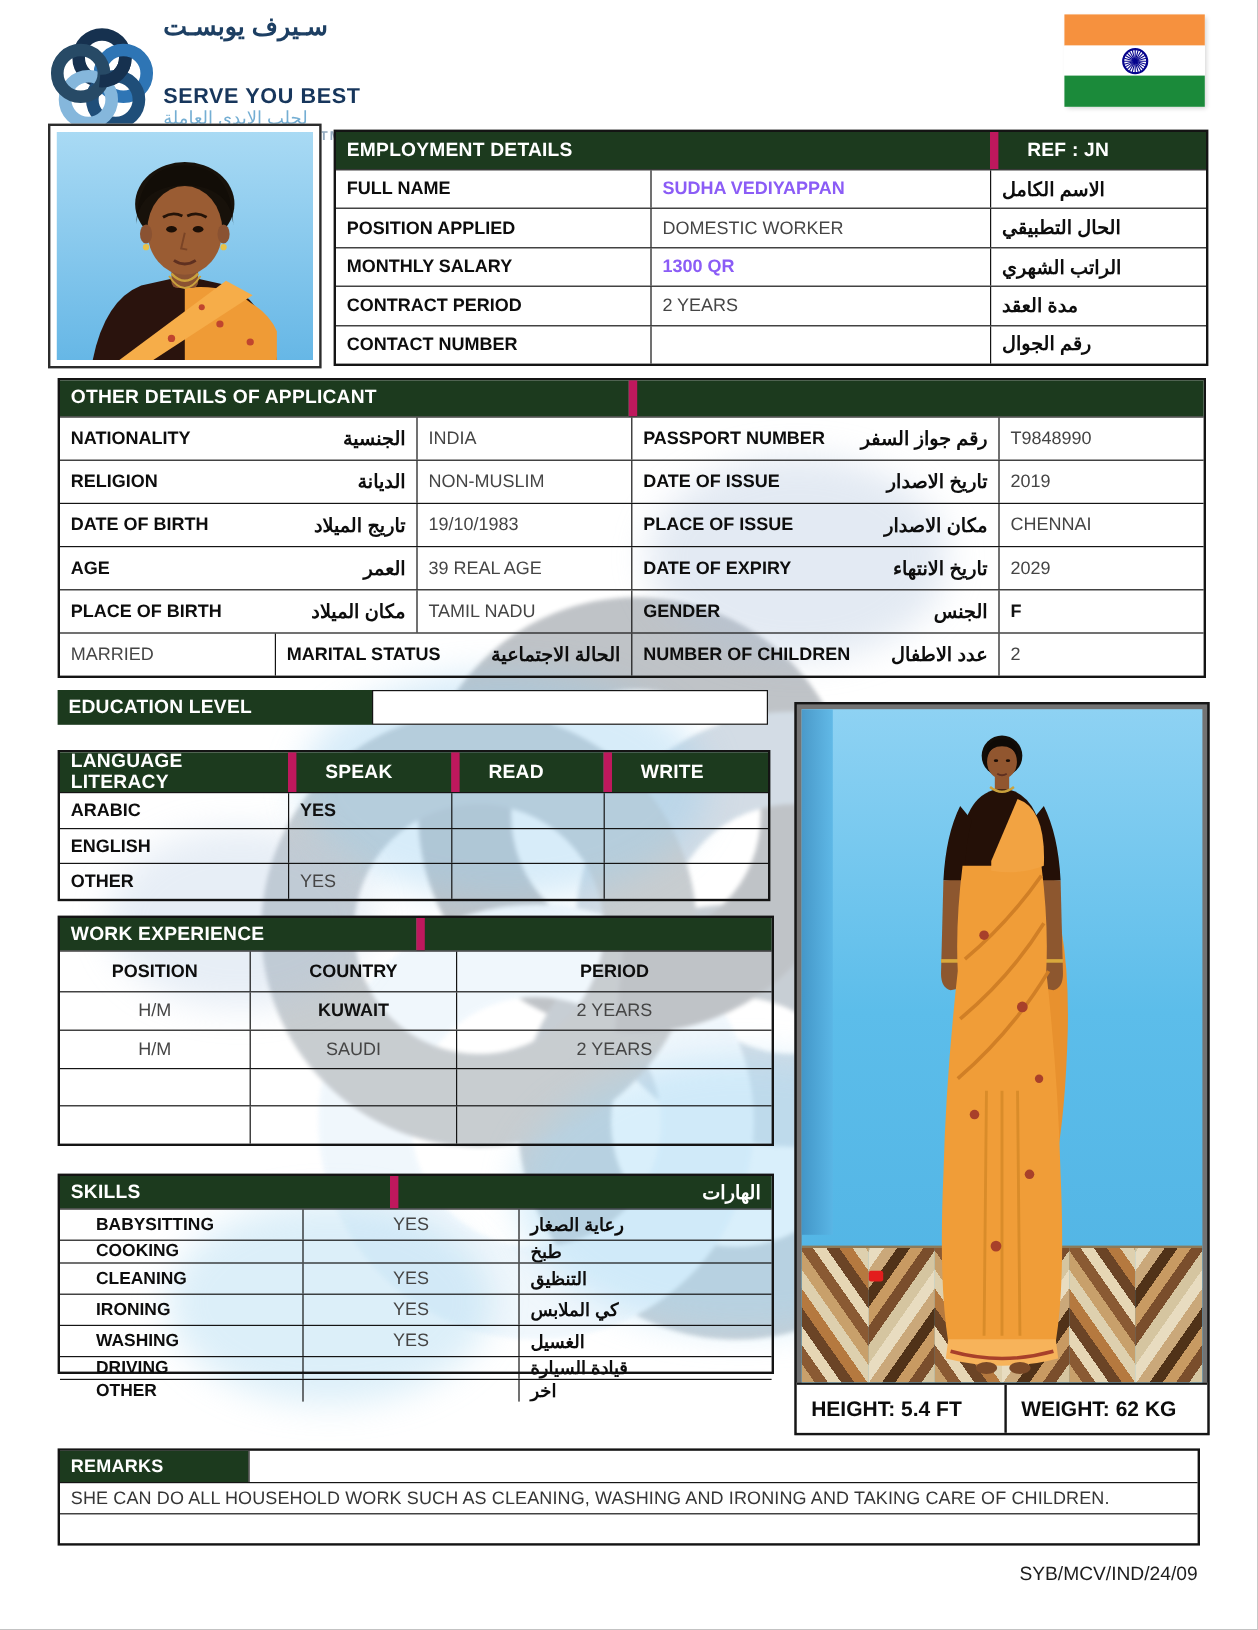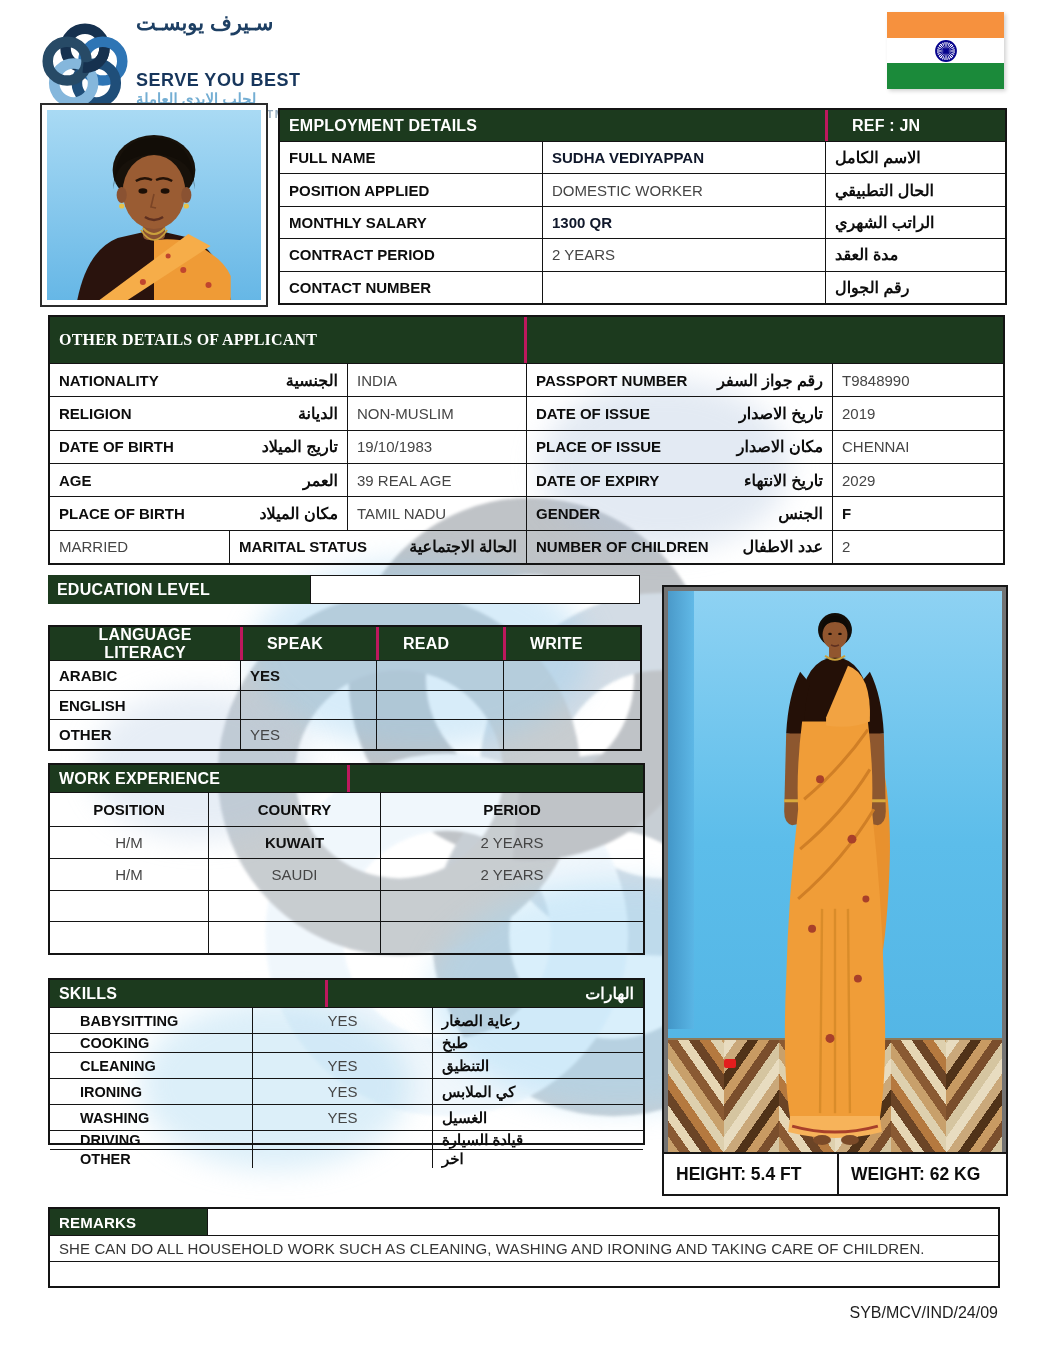--- a/index.html
+++ b/index.html
@@ -19,59 +19,59 @@
   .b3{ left:140px; top:1000px; width:270px; height:170px; background:rgba(150,205,238,.33);}
   .b4{ left:540px; top:380px; width:250px; height:170px; background:rgba(175,195,220,.35);}
   .b5{ left:90px; top:690px; width:220px; height:150px; background:rgba(175,200,225,.30);}
 
   
   .brand{ left:38px; top:12px; display:flex; align-items:center; }
   .brand .knot{ width:94px; height:94px; flex:0 0 auto; }
   .brand .btxt{ margin-left:4px; display:flex; flex-direction:column; line-height:1.08; }
   .brand-ar{ font-size:21px; font-weight:bold; color:#1d3f63; }
   .brand-en{ font-size:18px; font-weight:bold; color:#17365c; letter-spacing:.5px;margin-top:36px; }
-  .brand-ar2{ font-size:15px; font-weight:bold; color:#74aed3; margin-top:1px; }
+  .brand-ar2{ font-size:15px; font-weight:normal; color:#74aed3; margin-top:1px; }
   .brand-en2{ font-size:10.5px; font-weight:bold; color:#93a9bd; letter-spacing:1.6px; margin-top:2px; }
 
   
   .flag{ left:887px; top:12px; width:117px; height:77px; display:flex; flex-direction:column;
          box-shadow:2px 2px 4px rgba(0,0,0,.18); }
   .flag .stripe{ flex:1; position:relative; }
   .chakra{ position:absolute; left:50%; top:50%; transform:translate(-50%,-50%); }
 
   
   .tbl{ display:flex; flex-direction:column; border:2px solid #141414; box-sizing:border-box; background:transparent; }
-  .tr{ display:flex; border-top:1.6px solid #141414;text-align:center; }
+  .tr{ display:flex; border-top:1.6px solid #141414; }
   .tr:first-child{ border-top:0; }
   .td{ display:flex; align-items:center; padding:0 9px; box-sizing:border-box; border-left:1.6px solid #141414; overflow:hidden; }
   .td:first-child{ border-left:0; }
   .green{ background:#1c3a1e; color:#fff; font-weight:bold; }
   .gh{ font-size:16px; letter-spacing:.2px; }
-  .wgap{ border-left:3px solid #be185d;padding-left:24px; }
+  .wgap{ border-left:7px solid #be185d;padding-left:24px; }
   .lbl{ font-weight:bold; font-size:15px; color:#0d0d0d; }
   .val{ font-size:15px; color:#454545; }
-  .vred{ color:#0f172a; font-weight:bold; }
+  .vred{ color:#8b5cf6; font-weight:bold; }
   .vbold{ color:#111; font-weight:bold; }
   .arl{ font-weight:bold; font-size:16px; color:#0d0d0d; direction:rtl; }
   .jend{ justify-content:flex-end; }
   .jcen{ justify-content:center; padding:4px 2px; }
   .spread{ justify-content:space-between; }
 
   
   .emp{ left:278px; top:108px; width:729px; height:197px; }
   .emp .hrow{ height:31px; flex:0 0 auto; }
   .emp .hcell1{ width:545px; }
   .emp .tr.body{ flex:1; }
   .emp .c1{ width:262px; }
   .emp .c2{ width:283px; }
   .emp .c3{ flex:1; }
 
   
   .other{ left:48px; top:315px; width:957px; height:250px; }
-  .other .hrow{ height:46px; flex:0 0 auto;font-family:Liberation Serif, serif; }
+  .other .hrow{ height:30px; flex:0 0 auto; }
   .other .hcell1{ width:474px; }
   .other .tr.body{ flex:1; }
   .other .c1{ width:297px; }
   .other .c2{ width:179px; }
   .other .c3{ width:306px; }
   .other .c4{ flex:1; }
 
   
   .edu-g{ left:48px; top:575px; width:262px; height:29px; display:flex; align-items:center; padding:0 9px; box-sizing:border-box; }
   .edu-w{ left:310px; top:575px; width:330px; height:29px; border:1.6px solid #141414; background:#fff; box-sizing:border-box; }

